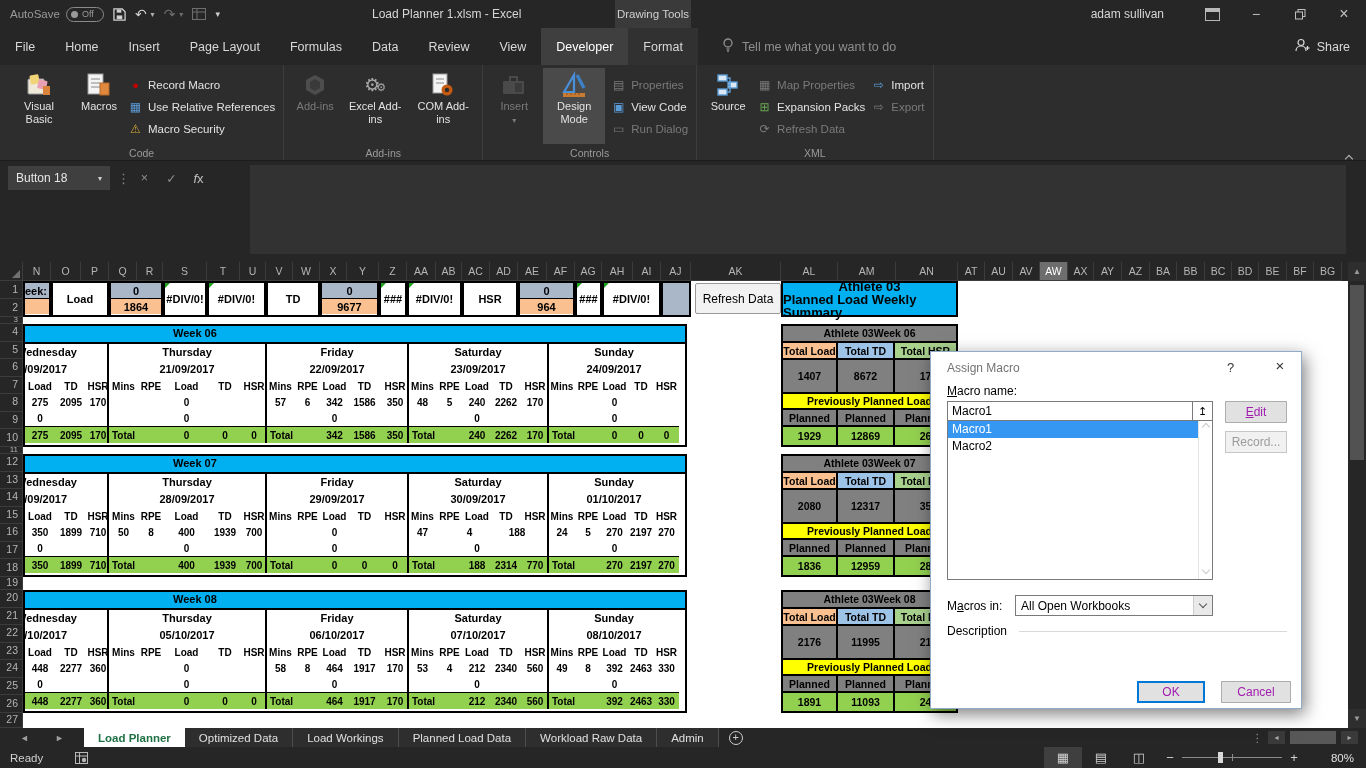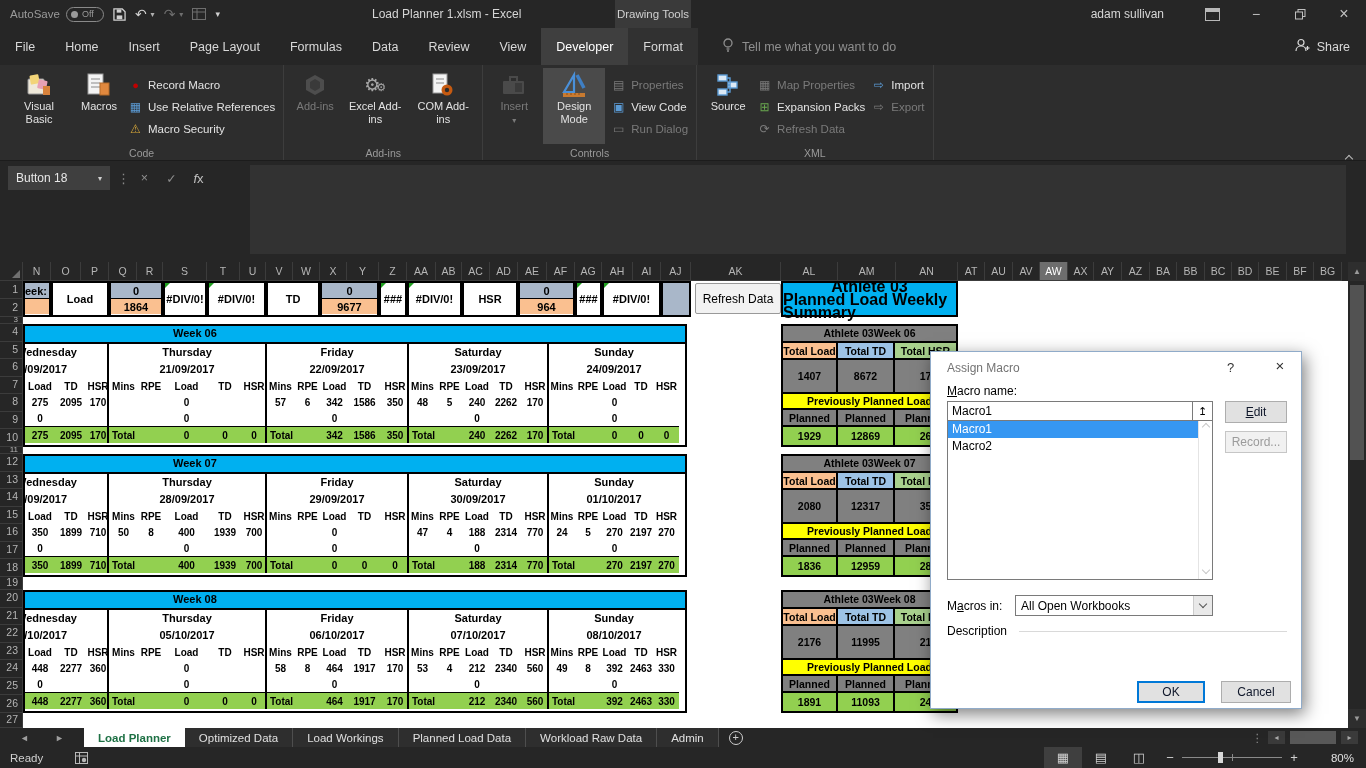--- a/index.html
+++ b/index.html
@@ -66,21 +66,21 @@
   .scell{position:absolute;top:19px;height:36px;border:2px solid #000;background:#fff;font-weight:bold;font-size:11px;color:#000;overflow:hidden}
   .scell .full{height:32px;display:flex;align-items:center;justify-content:center;position:relative}
   .half{height:16px;display:flex;align-items:center;justify-content:center;position:relative;overflow:hidden}
   .half.top{border-bottom:1px solid #000;background:#a9b7c9}
   .half.bot{height:15px;background:#fac090}
   .clipR{position:absolute;right:2px;white-space:nowrap}
   .tri:before{content:"";position:absolute;left:0;top:0;border-top:5px solid #21a121;border-right:5px solid transparent;z-index:2}
   .bluefill{background:#a9b7c9}
   
   .refresh{position:absolute;left:695px;top:21px;width:86px;height:31px;background:#f2f2f2;border:1px solid #999;border-radius:2px;font-size:12px;color:#000;display:flex;align-items:center;justify-content:center}
-  .banner{position:absolute;left:781px;top:19px;width:177px;height:36px;background:#00b0f0;border:2px solid #000;display:flex;flex-direction:column;align-items:center;justify-content:center;font-weight:bold;font-size:16px;color:#000;line-height:13px}
+  .banner{position:absolute;left:781px;top:19px;width:177px;height:36px;background:#00b0f0;border:2px solid #000;display:flex;flex-direction:column;align-items:center;justify-content:center;font-weight:bold;font-size:13px;color:#000;line-height:13px}
   
   .wk{position:absolute;left:23px;width:664px;height:123px;border:2px solid #000;background:#fff;overflow:hidden;color:#000}
   .wk-title{height:18px;background:#00b0f0;border-bottom:2px solid #000;font-weight:bold;font-size:11px;line-height:15px;padding-left:148px}
   .wk-body{display:flex;height:99px}
   .sec{height:100%;border-right:2px solid #000;display:flex;flex-direction:column;overflow:hidden}
   .sec:last-child{border-right:none}
   .dday,.ddate{height:17px;font-weight:bold;font-size:11px;text-align:center;line-height:16px;white-space:nowrap}
   .clipW{text-align:left;margin-left:-9px}
   .clipD{text-align:left;margin-left:-13px}
   .grow{display:grid;height:16px;align-items:center;font-weight:bold;font-size:10px;text-align:center}
@@ -100,21 +100,21 @@
   .dlg-title{position:absolute;left:16px;top:9px;color:#737373}
   .dlg-help{position:absolute;left:296px;top:8px;color:#333;font-size:13px}
   .dlg-close{position:absolute;right:4px;top:2px;width:34px;height:24px;text-align:center;line-height:24px;font-size:15px;color:#333}
   .dlg-lbl{position:absolute;color:#000}
   .dlg-input{position:absolute;left:16px;top:49px;width:246px;height:20px;border:1px solid #7a7a7a;padding:0 4px;font-size:12px;font-family:"Liberation Sans",sans-serif}
   .dlg-upbtn{position:absolute;left:261px;top:49px;width:21px;height:20px;border:1px solid #7a7a7a;background:#fff;display:flex;align-items:center;justify-content:center;font-size:11px;color:#000}
   .dlg-list{position:absolute;left:16px;top:68px;width:266px;height:160px;border:1px solid #7a7a7a;background:#fff;overflow:hidden}
   .mitem{height:17px;line-height:17px;padding:0 4px}
   .mitem.sel{background:#3697f2;color:#fff}
   .lscroll{position:absolute;right:0;top:0;bottom:0;width:14px;background:#fff;border-left:1px solid #e4e4e4;color:#b8b8b8;display:flex;flex-direction:column;justify-content:space-between;align-items:center;padding:3px 0}
-  .btn{position:absolute;width:62px;height:22px;background:#e1e1e1;border:1px solid #adadad;text-align:center;line-height:20px;color:#0f172a}
+  .btn{position:absolute;width:62px;height:22px;background:#e1e1e1;border:1px solid #adadad;text-align:center;line-height:20px;color:#a21caf}
   .btn.disabled{color:#9b9b9b;background:#f1f1f1;border-color:#c6c6c6}
   .btn.ok{border:2px solid #0078d7;line-height:18px}
   .dlg-select{position:absolute;left:84px;top:243px;width:198px;height:21px;border:1px solid #7a7a7a;display:flex;align-items:center;padding-left:5px;background:#fff}
   .ddbtn{margin-left:auto;width:19px;height:100%;background:#e9e9e9;border-left:1px solid #ccc;display:flex;align-items:center;justify-content:center;color:#555}
   .descline{position:absolute;left:88px;top:279px;width:268px;border-top:1px solid #d9d9d9}
   
   .tabbar{position:absolute;top:728px;left:0;width:1366px;height:19px;background:#262626;display:flex;align-items:stretch;color:#e0e0e0;font-size:11.5px}
   .navarrows{width:84px;display:flex;align-items:center;justify-content:center;gap:26px;color:#9e9e9e;font-size:9px}
   .stab{padding:0 14px;display:flex;align-items:center;background:#2e2e2e;border-right:1px solid #4e4e4e;white-space:nowrap}
   .stab.active{background:#fff;color:#1e7145;font-weight:bold;border-right:none}
@@ -772,21 +772,21 @@
           <div class="sec" style="width: 140px;">
             <div class="dday">Saturday</div>
             <div class="ddate">30/09/2017</div>
             <div class="grow h17" style="grid-template-columns: 27px 27px 28px 30px 28px;">
               <div class="gc">Mins</div>
               <div class="gc">RPE</div>
               <div class="gc">Load</div>
               <div class="gc">TD</div>
               <div class="gc">HSR</div>
             </div>
-            <div class="grow" style="grid-template-columns: 27px 27px 28px 30px 28px;">
+            <div class="grow" style="grid-template-columns: 27px 27px 28px 30px 28px; gap: 20px;">
               <div class="gc">47</div>
               <div class="gc">4</div>
               <div class="gc">188</div>
               <div class="gc">2314</div>
               <div class="gc">770</div>
             </div>
             <div class="grow" style="grid-template-columns: 27px 27px 28px 30px 28px;">
               <div class="gc"></div>
               <div class="gc"></div>
               <div class="gc">0</div>

